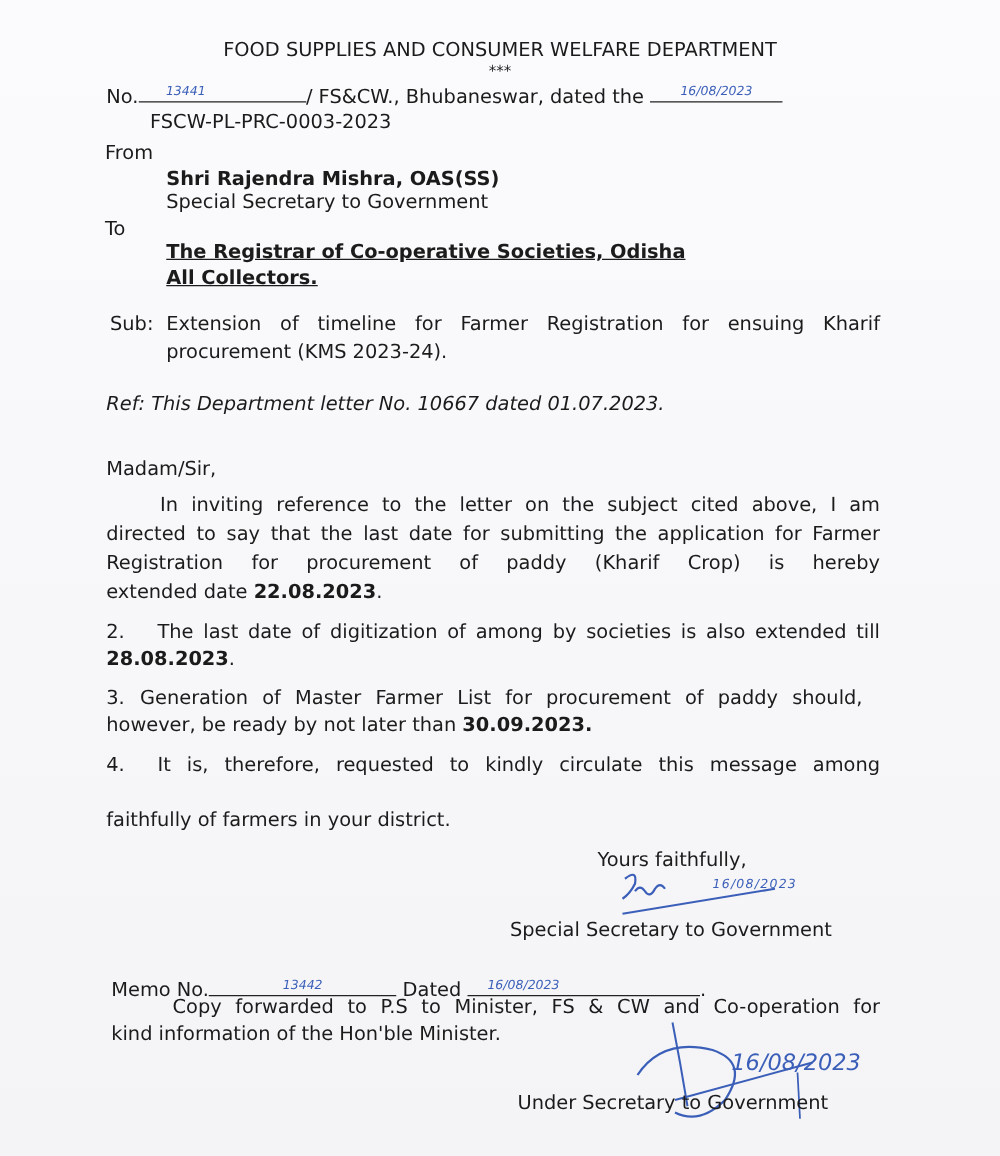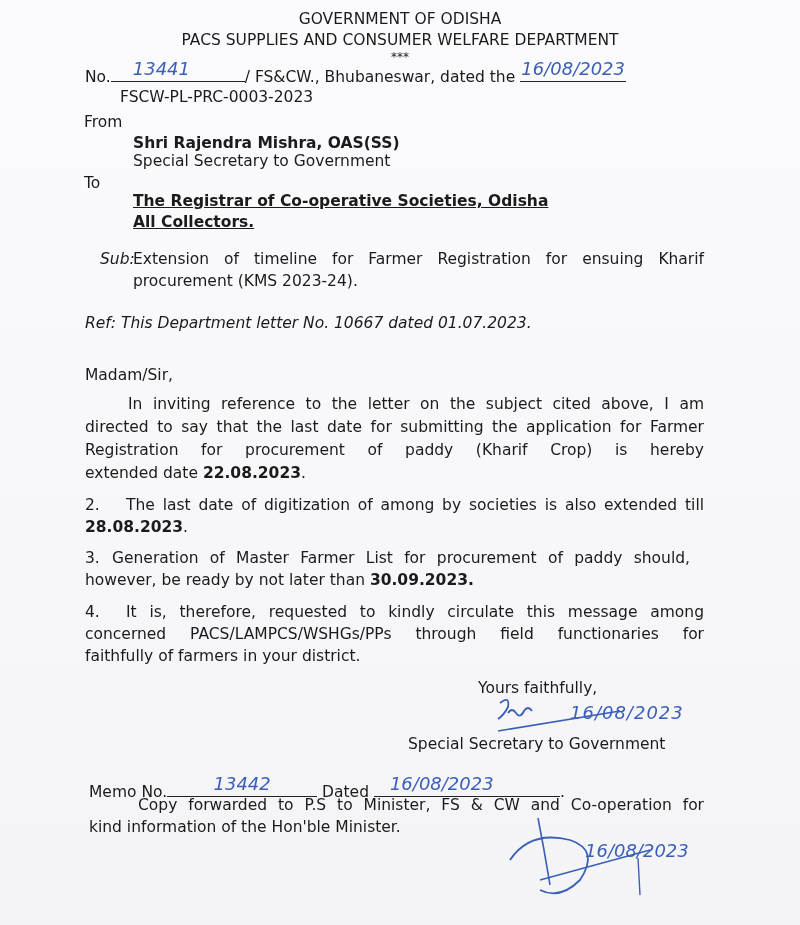--- a/index.html
+++ b/index.html
@@ -4,50 +4,49 @@
 <style>
   html,body{margin:0;padding:0;}
   body{width:800px;height:925px;background:#f7f7f9;font-family:"DejaVu Sans","Liberation Sans",sans-serif;color:#1b1b1b;position:relative;overflow:hidden;}
   .page{position:absolute;left:0;top:0;width:800px;height:925px;background:linear-gradient(180deg,#fbfbfd 0%,#f4f4f7 100%);}
   .abs{position:absolute;white-space:nowrap;}
   .f16{font-size:15.5px;}
   .center{left:0;width:800px;text-align:center;}
   .bold{font-weight:bold;}
   .ul{text-decoration:underline;}
   .ital{font-style:italic;}
-  .hand{font-family:"DejaVu Sans","Liberation Sans",sans-serif;font-style:italic;color:#3b5fb8;font-size:18px;}
+  .hand{font-family:"DejaVu Sans","Liberation Sans",sans-serif;font-style:italic;color:#3b5fb8;font-size:10px;}
   .blank{display:inline-block;border-bottom:1px solid #222;position:relative;height:16px;vertical-align:baseline;}
   .blank .hand{position:absolute;left:0;right:0;bottom:2px;text-align:center;}
   .just{white-space:normal;text-align:justify;text-align-last:justify;}
   svg.sig{position:absolute;overflow:visible;}
 </style>
 </head>
 <body>
 
 <div class="page">
 
-  <div class="abs center f16" style="top:10px;">GOVERNMENT OF ODISHA</div>
-  <div class="abs center f16" style="top:31px;">PACS SUPPLIES AND CONSUMER WELFARE DEPARTMENT</div>
+  <div class="abs center f16" style="top:31px;">FOOD SUPPLIES AND CONSUMER WELFARE DEPARTMENT</div>
   <div class="abs center" style="top:50px;font-size:12px;">***</div>
 
   <div class="abs f16" style="left:85px;top:65px;">
     <span>No.</span><span class="blank" style="width:134px;"><span class="hand" style="text-align:left;left:22px;">13441</span></span><span>/ FS&amp;CW., Bhubaneswar, dated the</span>
     <span class="blank" style="width:106px;"><span class="hand">16/08/2023</span></span>
   </div>
   <div class="abs f16" style="left:120px;top:88px;">FSCW-PL-PRC-0003-2023</div>
 
   <div class="abs f16" style="left:84px;top:113px;">From</div>
   <div class="abs f16 bold" style="left:133px;top:134px;">Shri Rajendra Mishra, OAS(SS)</div>
   <div class="abs f16" style="left:133px;top:152px;">Special Secretary to Government</div>
 
   <div class="abs f16" style="left:84px;top:174px;">To</div>
   <div class="abs f16 bold ul" style="left:133px;top:192px;">The Registrar of Co-operative Societies, Odisha</div>
   <div class="abs f16 bold ul" style="left:133px;top:213px;">All Collectors.</div>
 
-  <div class="abs f16" style="left:100px;top:250px;font-style:italic;">Sub:</div>
+  <div class="abs f16" style="left:88px;top:250px;">Sub:</div>
   <div class="abs f16 just" style="left:133px;top:250px;width:571px;">Extension of timeline for Farmer Registration for ensuing Kharif</div>
   <div class="abs f16" style="left:133px;top:272px;">procurement (KMS 2023-24).</div>
 
   <div class="abs f16 ital" style="left:85px;top:314px;">Ref: This Department letter No. 10667 dated 01.07.2023.</div>
 
   <div class="abs f16" style="left:85px;top:366px;">Madam/Sir,</div>
 
   <div class="abs f16 just" style="left:128px;top:395px;width:576px;">In inviting reference to the letter on the subject cited above, I am</div>
   <div class="abs f16 just" style="left:85px;top:418px;width:619px;">directed to say that the last date for submitting the application for Farmer</div>
   <div class="abs f16 just" style="left:85px;top:441px;width:619px;">Registration for procurement of paddy (Kharif Crop) is hereby</div>
@@ -56,21 +55,20 @@
   <div class="abs f16" style="left:85px;top:496px;">2.</div>
   <div class="abs f16 just" style="left:126px;top:496px;width:578px;">The last date of digitization of among by societies is also extended till</div>
   <div class="abs f16" style="left:85px;top:518px;"><span class="bold">28.08.2023</span><span>.</span></div>
 
   <div class="abs f16" style="left:85px;top:549px;">3.</div>
   <div class="abs f16 just" style="left:112px;top:549px;width:578px;">Generation of Master Farmer List for procurement of paddy should,</div>
   <div class="abs f16" style="left:85px;top:571px;"><span>however, be ready by not later than </span><span class="bold">30.09.2023.</span></div>
 
   <div class="abs f16" style="left:85px;top:603px;">4.</div>
   <div class="abs f16 just" style="left:126px;top:603px;width:578px;">It is, therefore, requested to kindly circulate this message among</div>
-  <div class="abs f16 just" style="left:85px;top:625px;width:619px;">concerned PACS/LAMPCS/WSHGs/PPs through field functionaries for</div>
   <div class="abs f16" style="left:85px;top:647px;">faithfully of farmers in your district.</div>
 
   <div class="abs f16" style="left:478px;top:679px;">Yours faithfully,</div>
   <svg class="sig" style="left:470px;top:693px;" width="220" height="45">
     <path d="M30 10 q10 -8 8 4 q-4 8 -10 12 m10 -6 q4 -6 8 0 q4 6 8 -2 q4 -6 8 0" fill="none" stroke="#3b5fb8" stroke-width="1.8"></path>
     <path d="M28 38 L150 18" fill="none" stroke="#3b5fb8" stroke-width="1.6"></path>
   </svg>
   <div class="abs hand" style="left:570px;top:702px;letter-spacing:1px;">16/08/2023</div>
   <div class="abs f16" style="left:408px;top:735px;">Special Secretary to Government</div>
 
@@ -82,14 +80,15 @@
   <div class="abs f16" style="left:89px;top:818px;">kind information of the Hon'ble Minister.</div>
   <div class="abs f16 just" style="left:138px;top:796px;width:566px;">Copy forwarded to P.S to Minister, FS &amp; CW and Co-operation for</div>
 
   <svg class="sig" style="left:460px;top:810px;" width="260" height="90">
     <path d="M50 50 q20 -30 60 -20 q30 10 10 40 q-20 20 -40 10" fill="none" stroke="#3b5fb8" stroke-width="1.8"></path>
     <path d="M78 8 L84 40 L90 75" fill="none" stroke="#3b5fb8" stroke-width="1.6"></path>
     <path d="M80 70 L190 40" fill="none" stroke="#3b5fb8" stroke-width="1.6"></path>
     <path d="M178 48 L180 85" fill="none" stroke="#3b5fb8" stroke-width="1.4"></path>
   </svg>
   <div class="abs hand" style="left:585px;top:840px;font-size:18px;">16/08/2023</div>
+  <div class="abs f16" style="left:414px;top:873px;">Under Secretary to Government</div>
 
 </div>
 
 </body></html>

